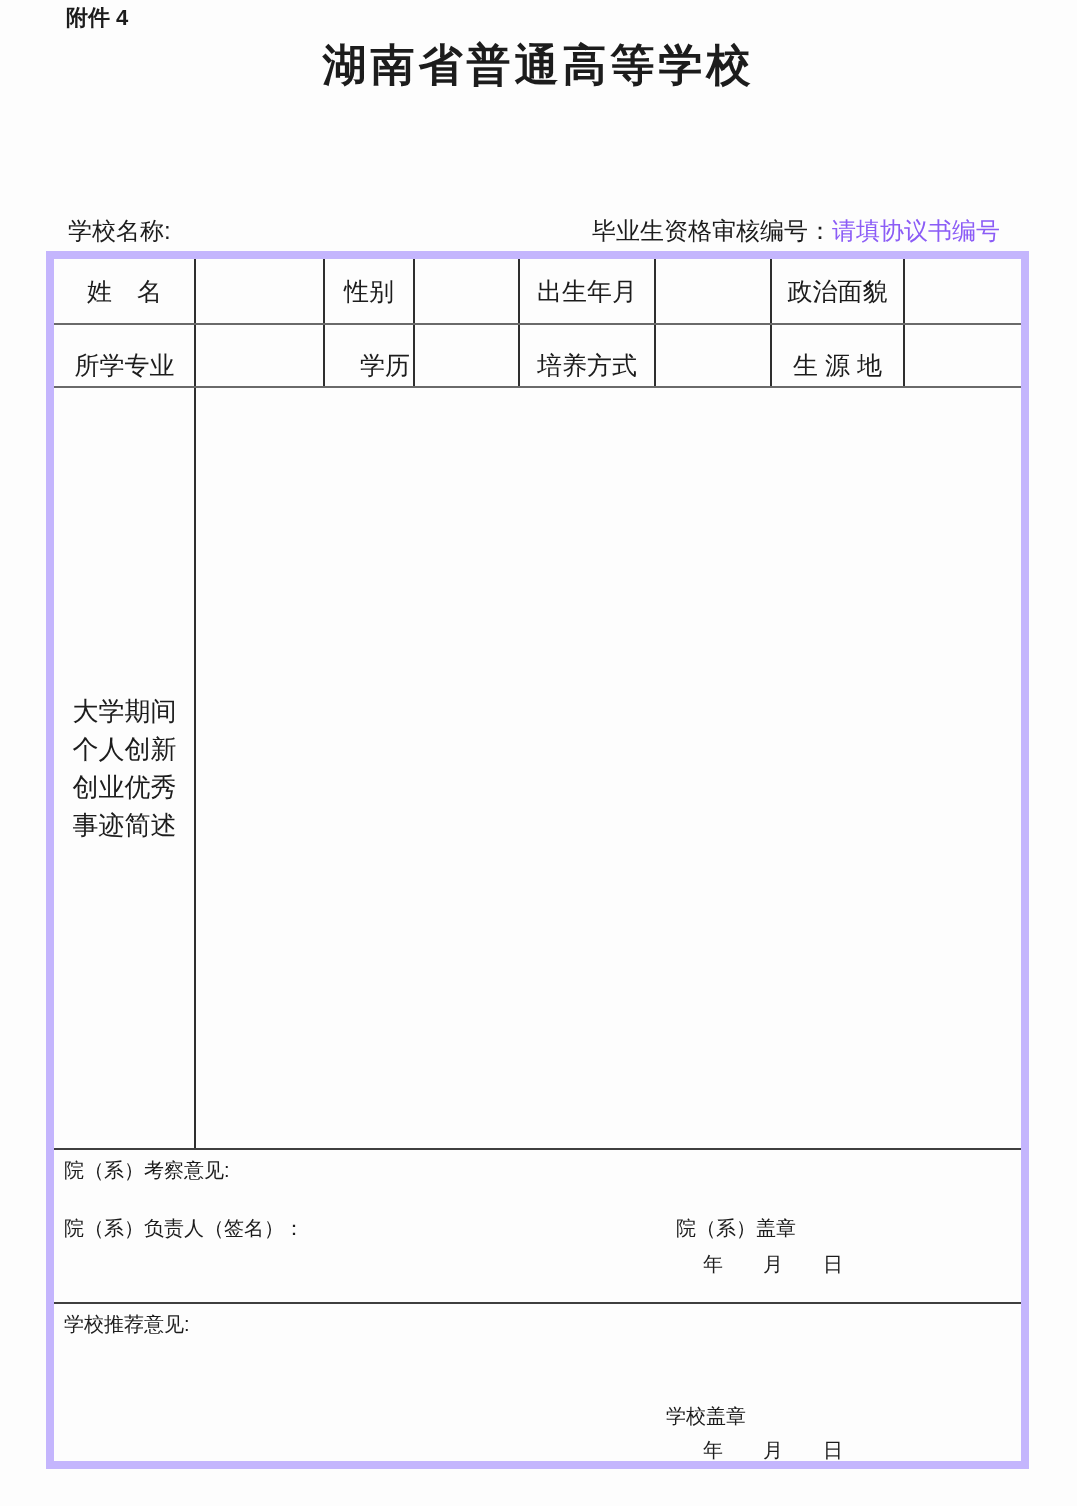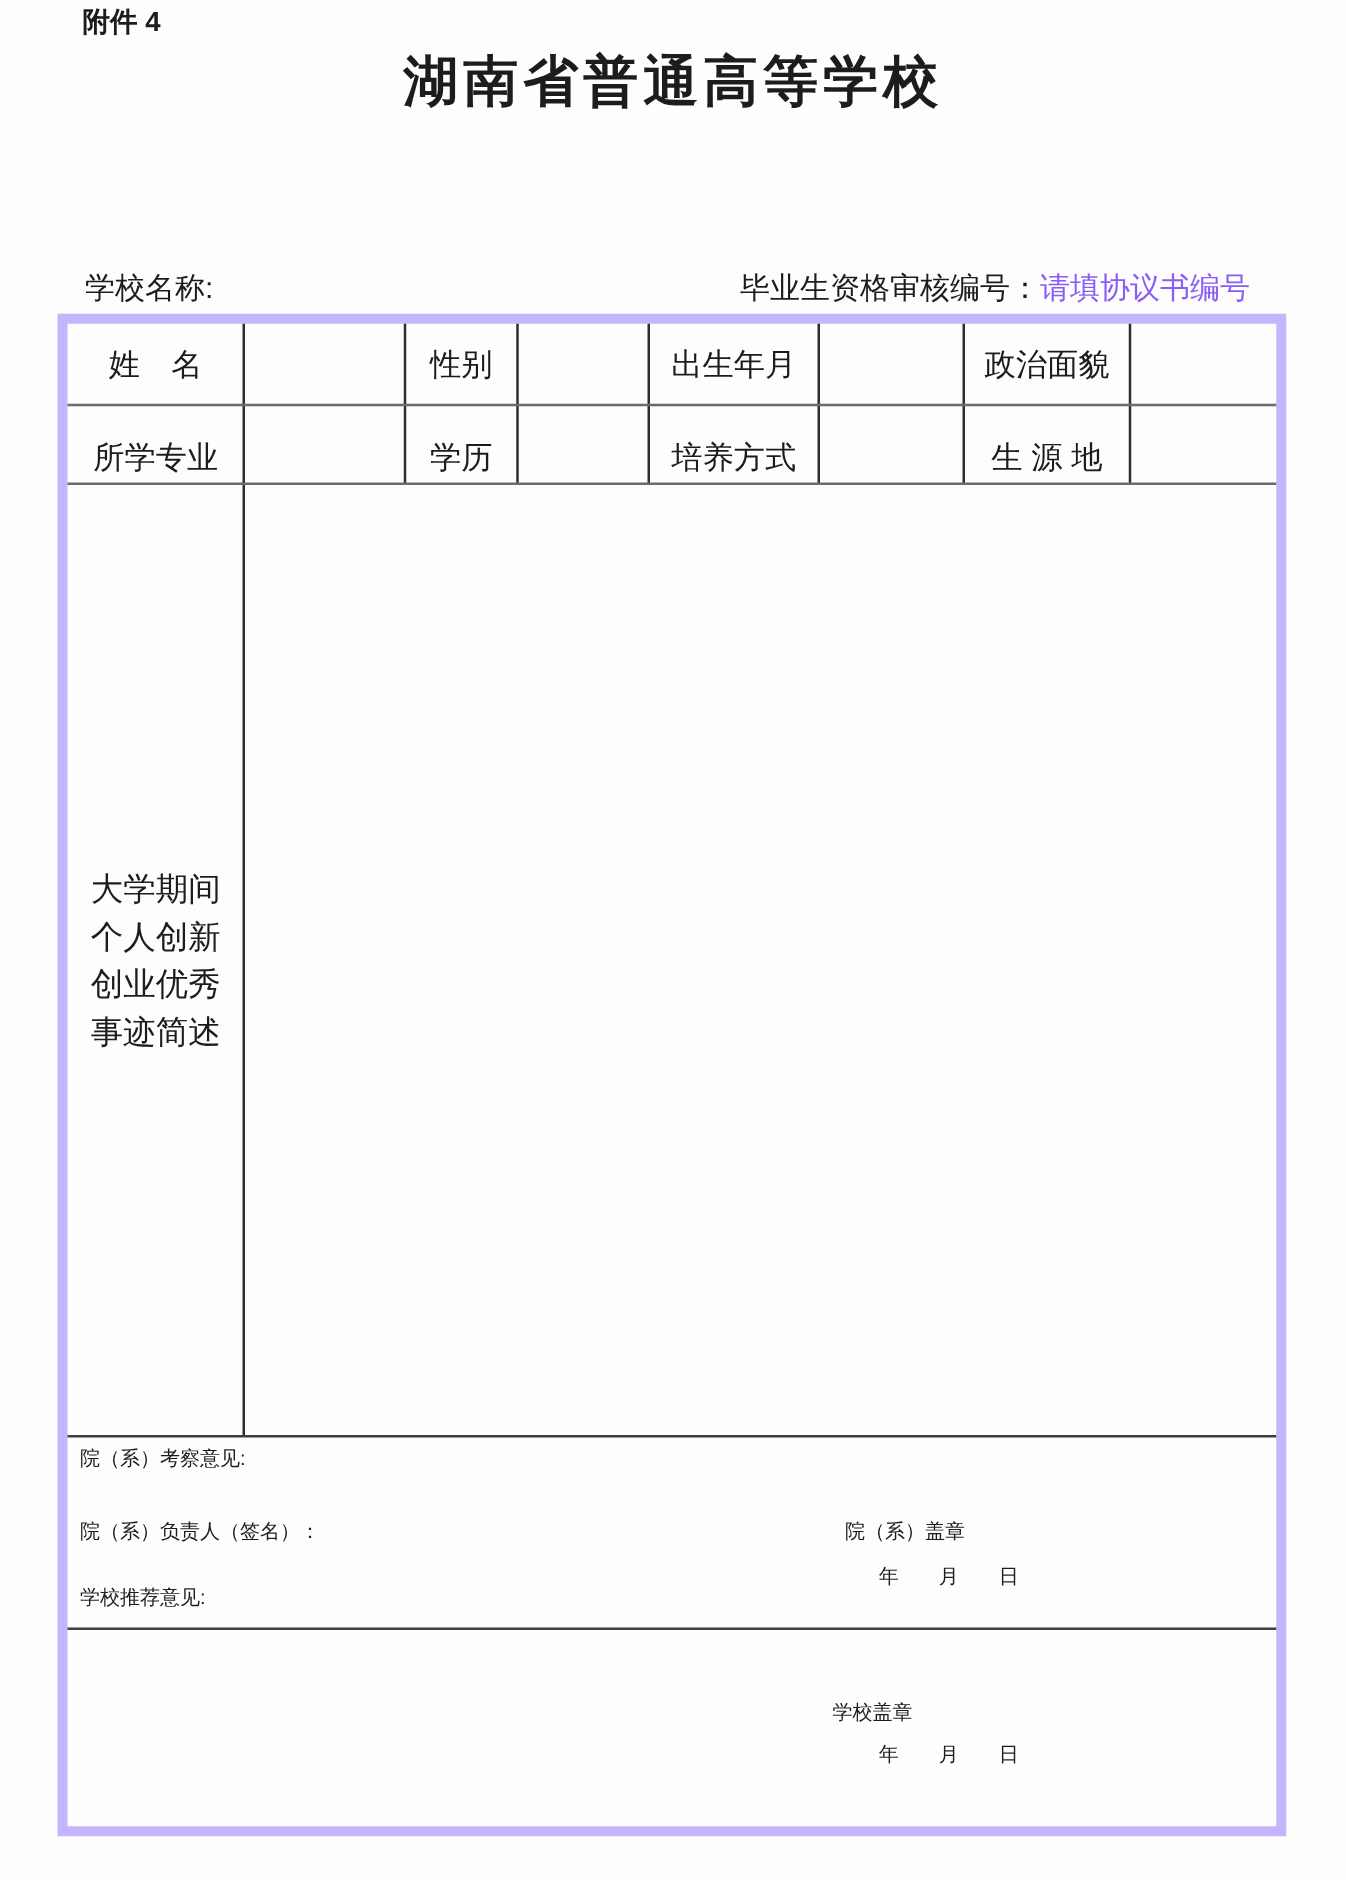--- a/index.html
+++ b/index.html
@@ -49,23 +49,23 @@
   .r1{top:0;height:65px;}
   .r2{top:65px;height:82px;}
   .deeds-label{
     position:absolute;left:0;top:128px;width:141px;height:762px;
     display:flex;flex-direction:column;align-items:center;justify-content:center;
     font-size:26px;line-height:38px;
   }
   .deeds-content{
     position:absolute;left:141px;top:128px;width:838px;height:762px;
   }
-  .section{position:absolute;left:0;width:100%;font-size:16px;}
+  .section{position:absolute;left:0;width:100%;font-size:20px;}
   .sec-dept{top:890px;height:154px;}
-  .sec-school{top:1001px;height:193px;text-align:right;}
+  .sec-school{top:1044px;height:193px;text-align:right;}
   .section span{position:absolute;white-space:nowrap;}
   .dept-opinion{left:10px;top:8px;}
   .dept-sign{left:10px;top:66px;}
   .dept-seal{left:622px;top:66px;}
   .dept-date{left:649px;top:102px;}
   .school-opinion{left:10px;top:8px;}
   .school-sign{left:10px;top:100px;}
   .school-seal{left:612px;top:100px;}
   .school-date{left:649px;top:134px;}
 </style>
@@ -102,21 +102,21 @@
     <div class="cell r1" style="left:141px;width:129px;"></div>
     <div class="cell r1" style="left:270px;width:90px;">性别</div>
     <div class="cell r1" style="left:360px;width:105px;"></div>
     <div class="cell r1" style="left:465px;width:136px;">出生年月</div>
     <div class="cell r1" style="left:601px;width:116px;"></div>
     <div class="cell r1" style="left:717px;width:133px;">政治面貌</div>
     <div class="cell r1" style="left:850px;width:129px;"></div>
 
     <div class="cell r2" style="left:0;width:141px;">所学专业</div>
     <div class="cell r2" style="left:141px;width:129px;"></div>
-    <div class="cell r2" style="left:270px;width:90px;">学历</div>
+    <div class="cell r2" style="left:270px;width:90px;padding-left:16px;">学历</div>
     <div class="cell r2" style="left:360px;width:105px;"></div>
     <div class="cell r2" style="left:465px;width:136px;">培养方式</div>
     <div class="cell r2" style="left:601px;width:116px;"></div>
     <div class="cell r2" style="left:717px;width:133px;">生 源 地</div>
     <div class="cell r2" style="left:850px;width:129px;"></div>
 
     <div class="deeds-label">
       <span>大学期间</span>
       <span>个人创新</span>
       <span>创业优秀</span>

